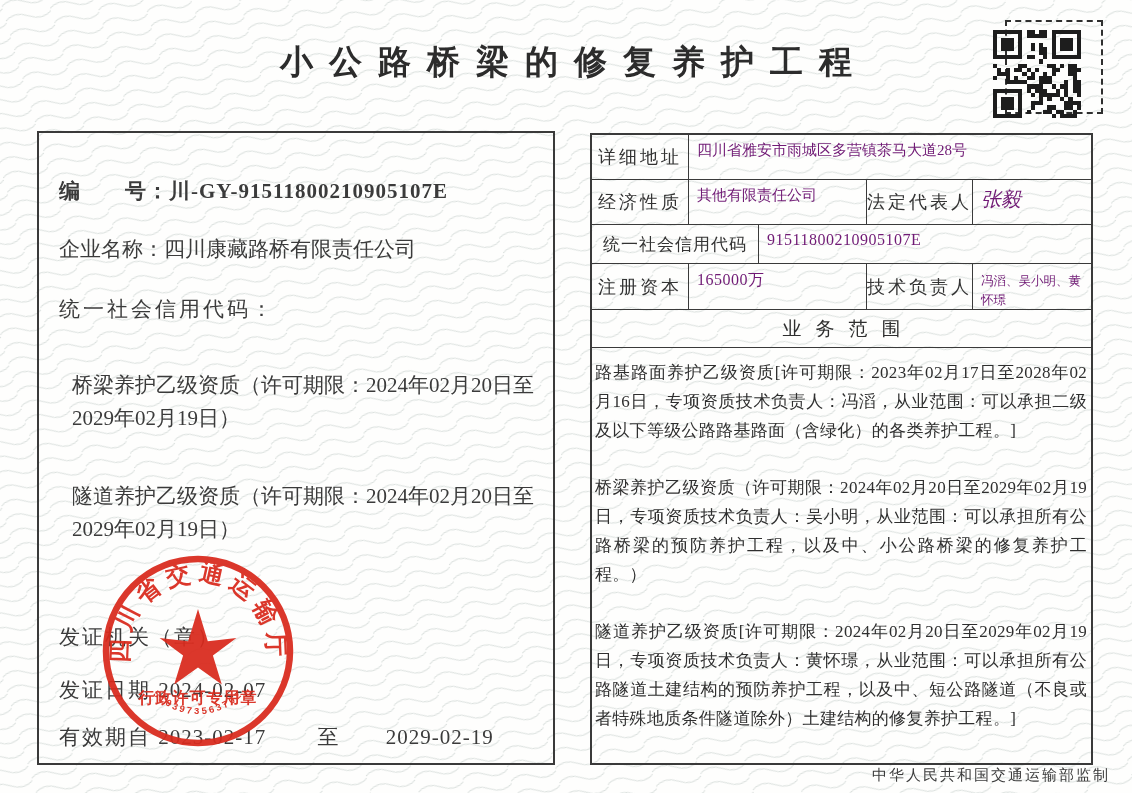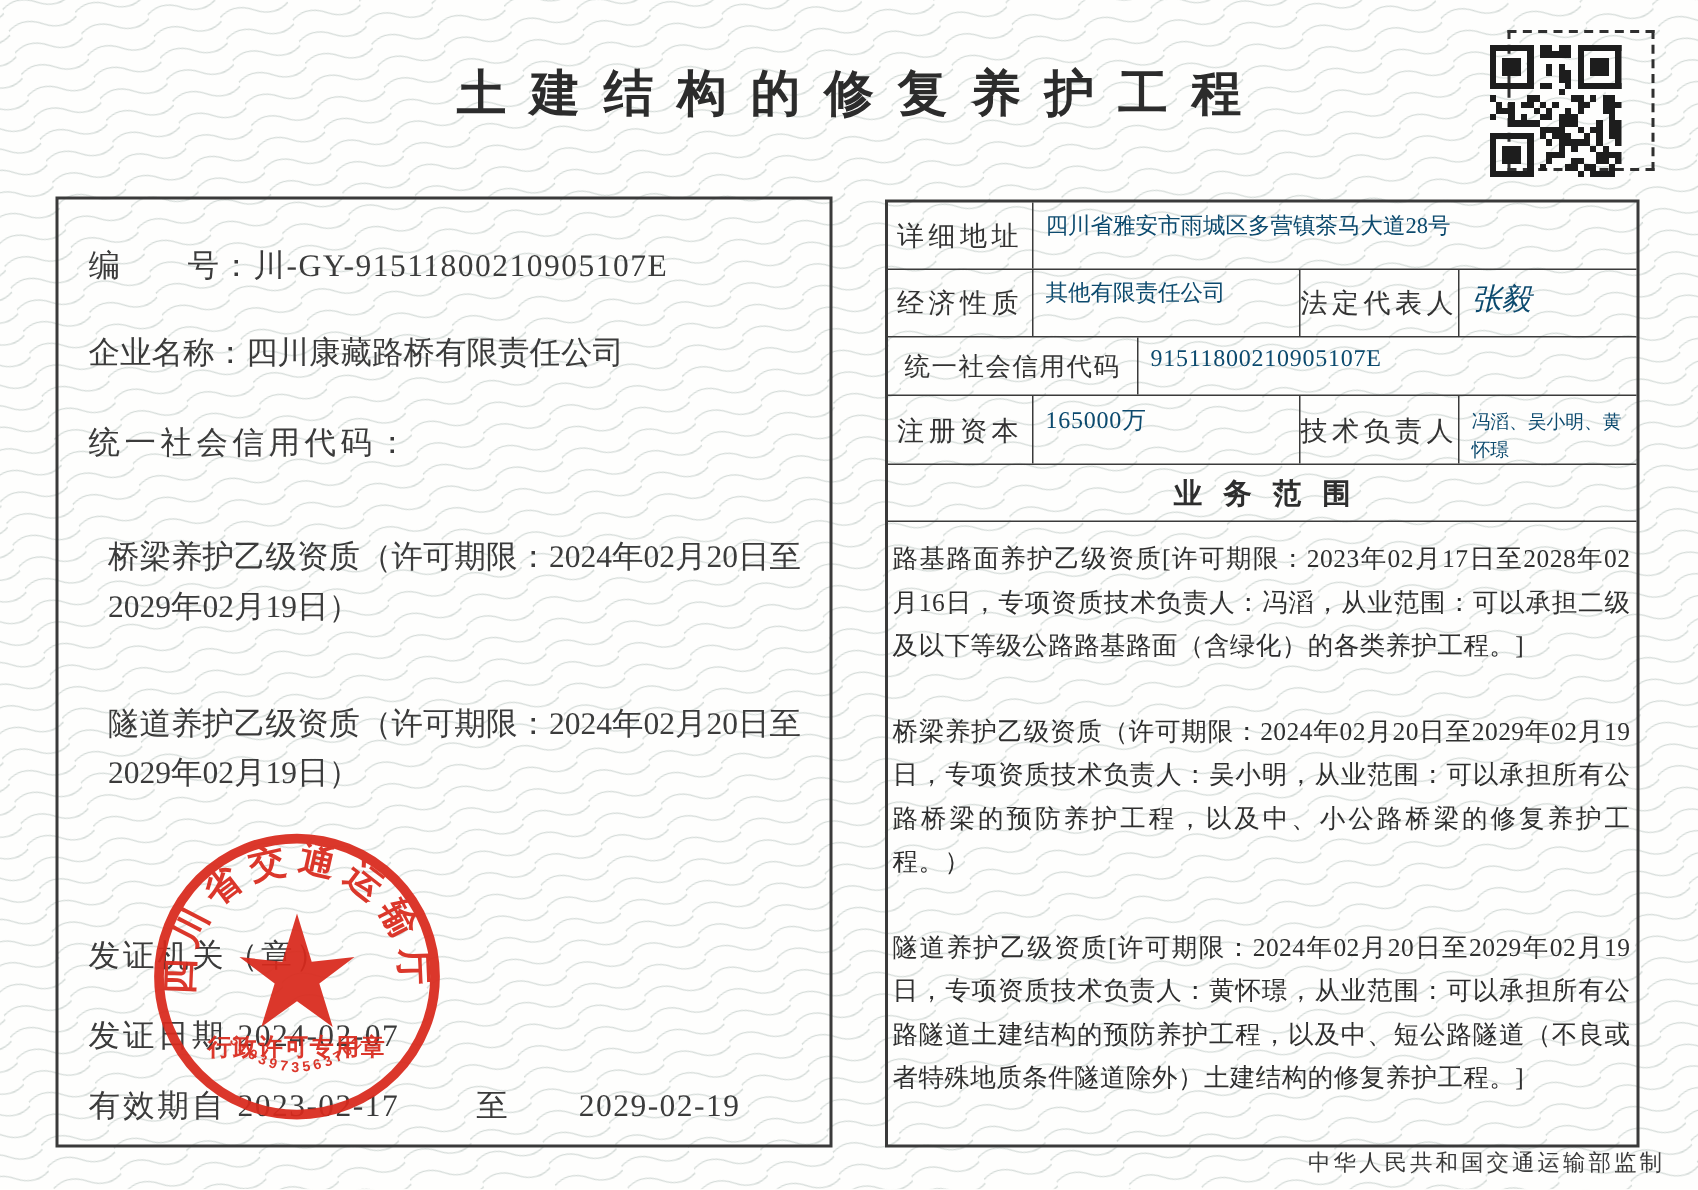--- a/index.html
+++ b/index.html
@@ -13,21 +13,21 @@
 
   
   .qr-wrap { position:absolute; left:993px; top:18px; width:114px; height:102px; z-index:3; }
   .qr-dash { position:absolute; left:12px; top:2px; width:98px; height:94px; border:2.5px dashed #2f2f2f; }
   .qr-svg  { position:absolute; left:0px; top:12px; width:88px; height:88px; background:transparent; }
 
   
   .left-box { position:absolute; left:37px; top:131px; width:518px; height:634px;
               border:2px solid #3a3a3a; z-index:2; font-size:21px; color:#3b3b3b; }
   .lb-inner { position:relative; width:100%; height:100%; padding:20px 18px 0 20px; }
-  .serial-row  { margin-top:10px; letter-spacing:1px; }
+  .serial-row  { margin-top:24px; letter-spacing:1px;font-weight:bold; }
   .company-row { margin-top:30px; }
   .qual-head   { margin-top:32px; letter-spacing:3px; }
   .qual-item   { width:462px; margin-left:13px; line-height:1.55; }
   .qual-item.q1 { margin-top:2px; }
   .qual-item.q2 { margin-top:46px; }
   .qual-item.q3 { margin-top:46px; }
   .issuer-row { position:absolute; left:20px; top:490px; letter-spacing:2px; }
   .issue-date-row { position:absolute; left:20px; top:543px; letter-spacing:2px; }
   .valid-row  { position:absolute; left:20px; top:590px; letter-spacing:2px; }
   .date-val { letter-spacing:1px; }
@@ -36,30 +36,30 @@
   
   .stamp { position:absolute; left:98px; top:551px; width:200px; height:200px; z-index:4; opacity:0.93; }
 
   
   .rtable { position:absolute; left:590px; top:133px; width:503px; height:632px;
             border:2px solid #3a3a3a; z-index:2; display:flex; flex-direction:column; }
   .rrow { display:flex; border-bottom:1.5px solid #3a3a3a; }
   .rcell { border-right:1.5px solid #3a3a3a; display:flex; align-items:center; }
   .rcell:last-child { border-right:none; }
   .rlabel { justify-content:center; font-size:18px; letter-spacing:3px; color:#333; }
-  .rval { padding:6px 8px; align-items:flex-start; font-size:15px; color:#0c4a6e; }
+  .rval { padding:6px 8px; align-items:flex-start; font-size:15px; color:#701a75; }
   .w-label1 { width:97px; }  .w-val1 { width:178px; }  .w-label2 { width:106px; }
   .w-labelwide { width:167px; }
   .flex-rest { flex:1; }
   .credit-val, .capital-val { font-size:16px; letter-spacing:0.5px; }
   .rep-val { font-size:20px;font-style:italic; }
   .tech-val { font-size:12.5px; line-height:1.5; padding-top:8px; }
   .scope-header { height:38px; display:flex; align-items:center; justify-content:center;
                   font-size:19px; letter-spacing:14px; text-indent:14px; color:#2e2e2e;
-                  border-bottom:1.5px solid #3a3a3a;font-weight:bold; }
+                  border-bottom:1.5px solid #3a3a3a; }
   .scope-body { flex:1; padding:10px 4px 0 3px; font-size:17px; line-height:1.72;
                 letter-spacing:0.3px; color:#2f2f2f; overflow:hidden; }
   .scope-body p { margin-bottom:27px; text-align:justify; }
 
   .footer { position:absolute; right:22px; top:766px; font-size:15px; letter-spacing:2px;
             color:#3b3b3b; z-index:2; }
 
   .r1 { height:45px; } .r2 { height:45px; } .r3 { height:39px; } .r4 { height:46px; }
 </style>
 </head>
@@ -70,21 +70,21 @@
   <svg class="bg-pattern" width="1132" height="793" aria-hidden="true">
     <defs>
       <pattern id="guill" width="46" height="15" patternUnits="userSpaceOnUse" patternTransform="rotate(-16)">
         <path d="M -2 8 q 12 -9 25 0 t 25 0" fill="none" stroke="#a9b7b2" stroke-width="0.9"></path>
       </pattern>
     </defs>
     <rect width="1132" height="793" fill="#fefefd"></rect>
     <rect width="1132" height="793" fill="url(#guill)" opacity="0.5"></rect>
   </svg>
 
-  <div class="title">土建结构的修复养护工程</div>
+  <div class="title">小公路桥梁的修复养护工程</div>
 
   <div class="qr-wrap">
     <div class="qr-dash"></div>
     <svg class="qr-svg" viewBox="0 0 21 21" shape-rendering="crispEdges">
         <rect x="0" y="0" width="7" height="1" fill="#1d1d1d"></rect>
         <rect x="0" y="6" width="7" height="1" fill="#1d1d1d"></rect>
         <rect x="0" y="0" width="1" height="7" fill="#1d1d1d"></rect>
         <rect x="6" y="0" width="1" height="7" fill="#1d1d1d"></rect>
         <rect x="2" y="2" width="3" height="3" fill="#1d1d1d"></rect>
         <rect x="14" y="0" width="7" height="1" fill="#1d1d1d"></rect>

